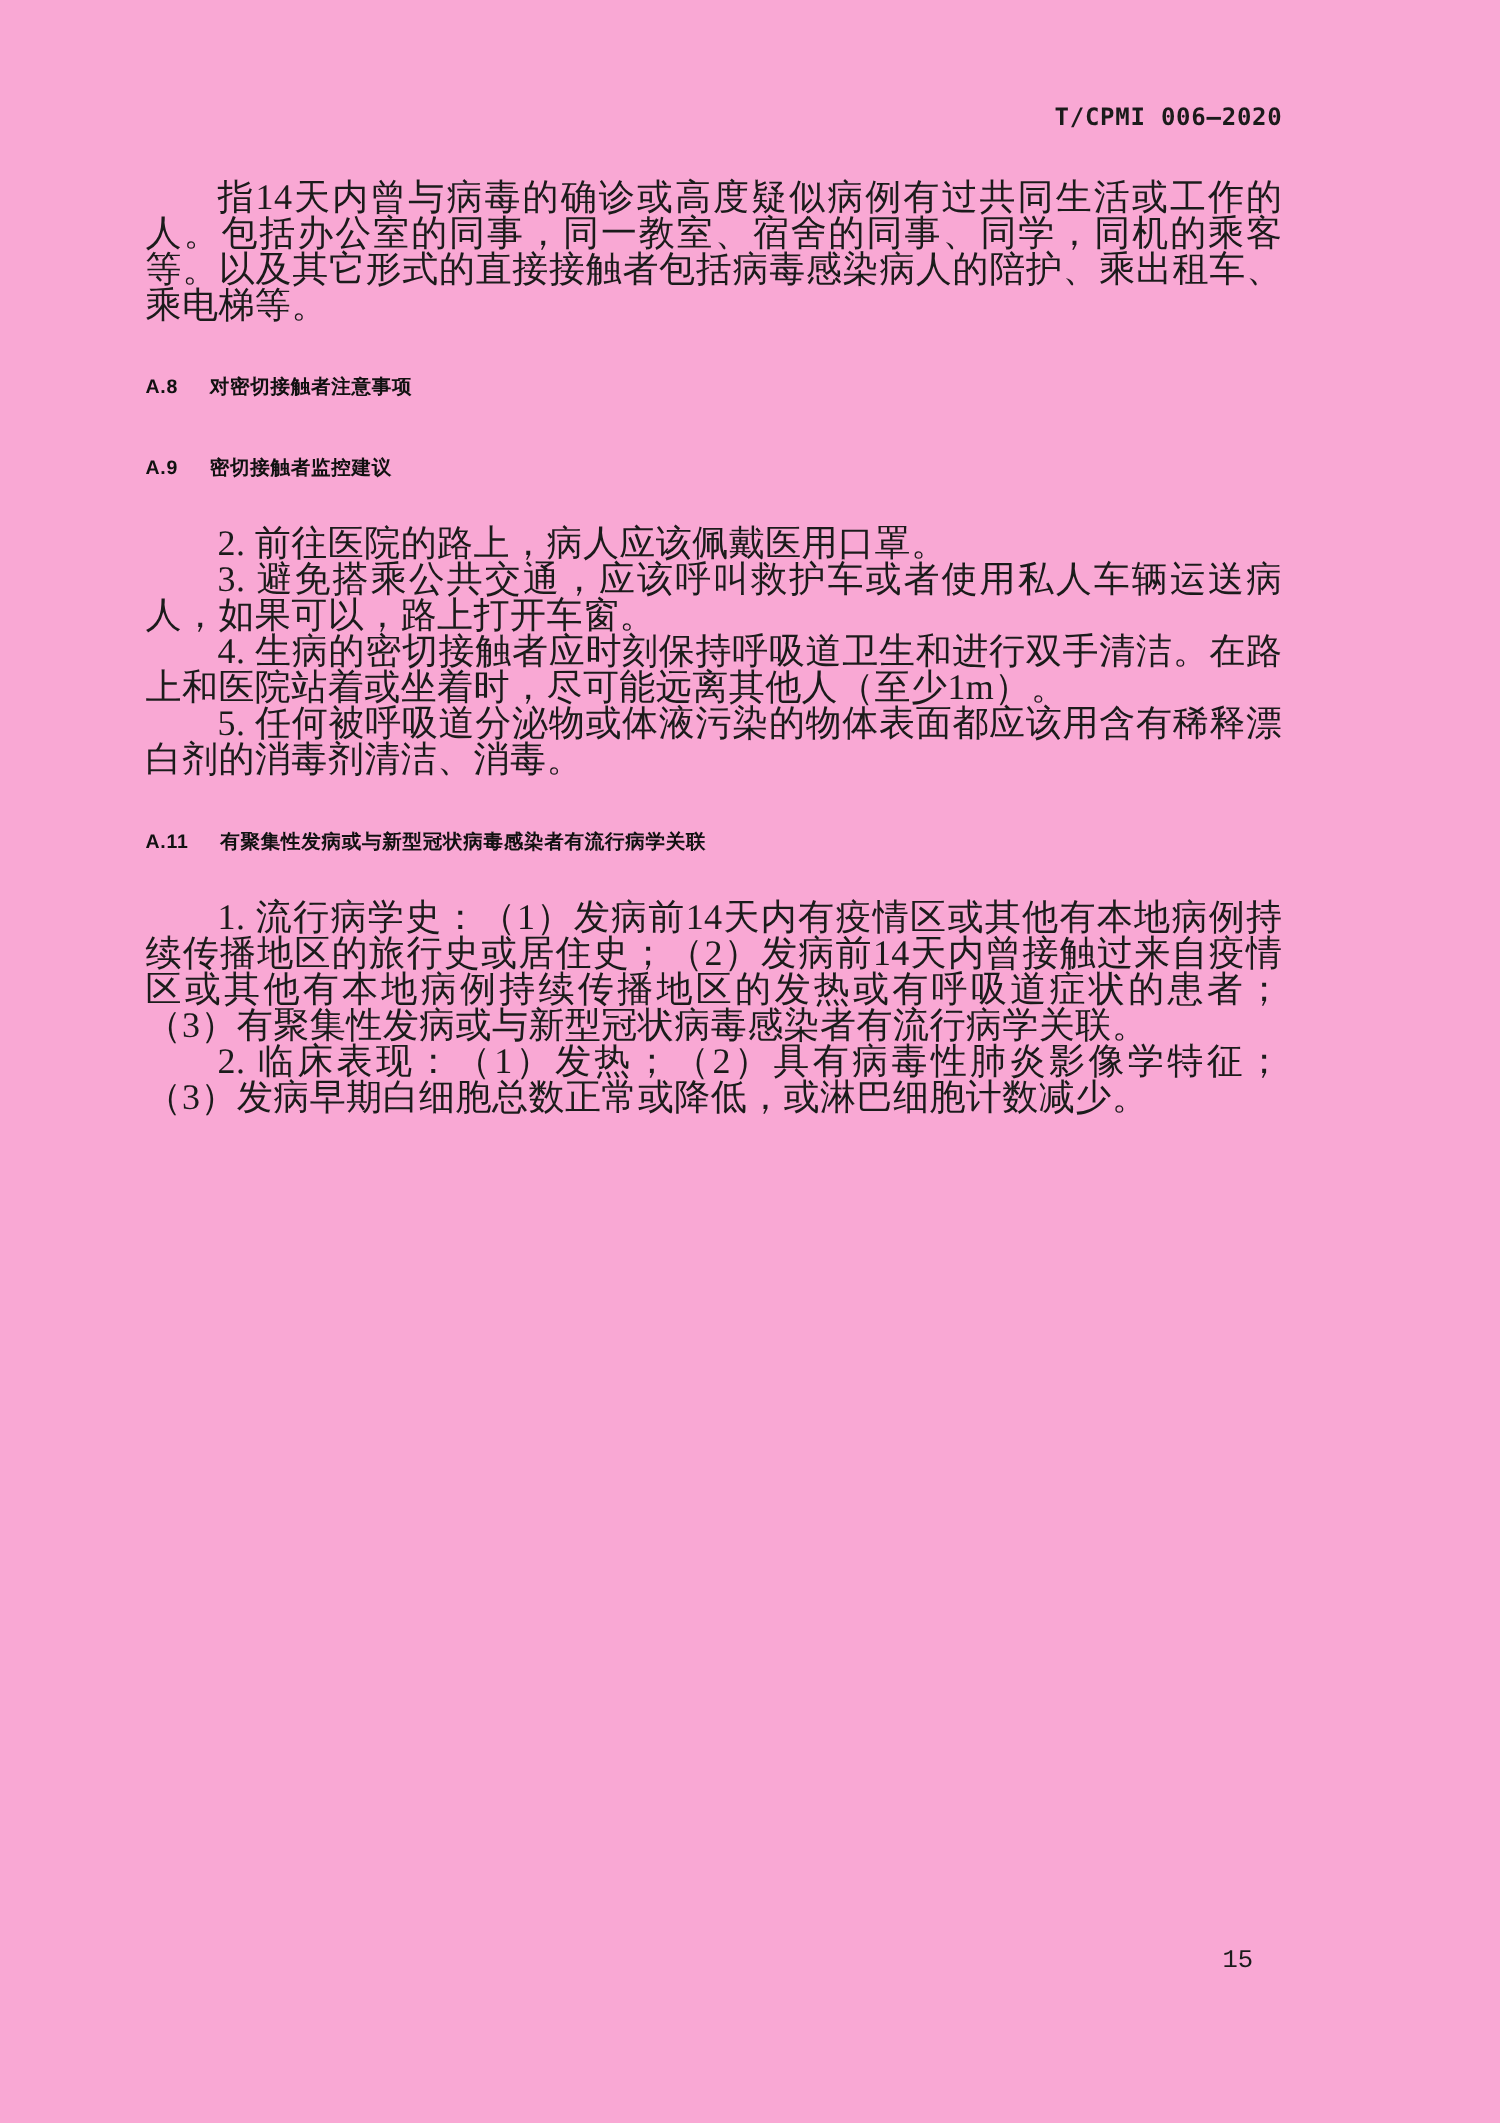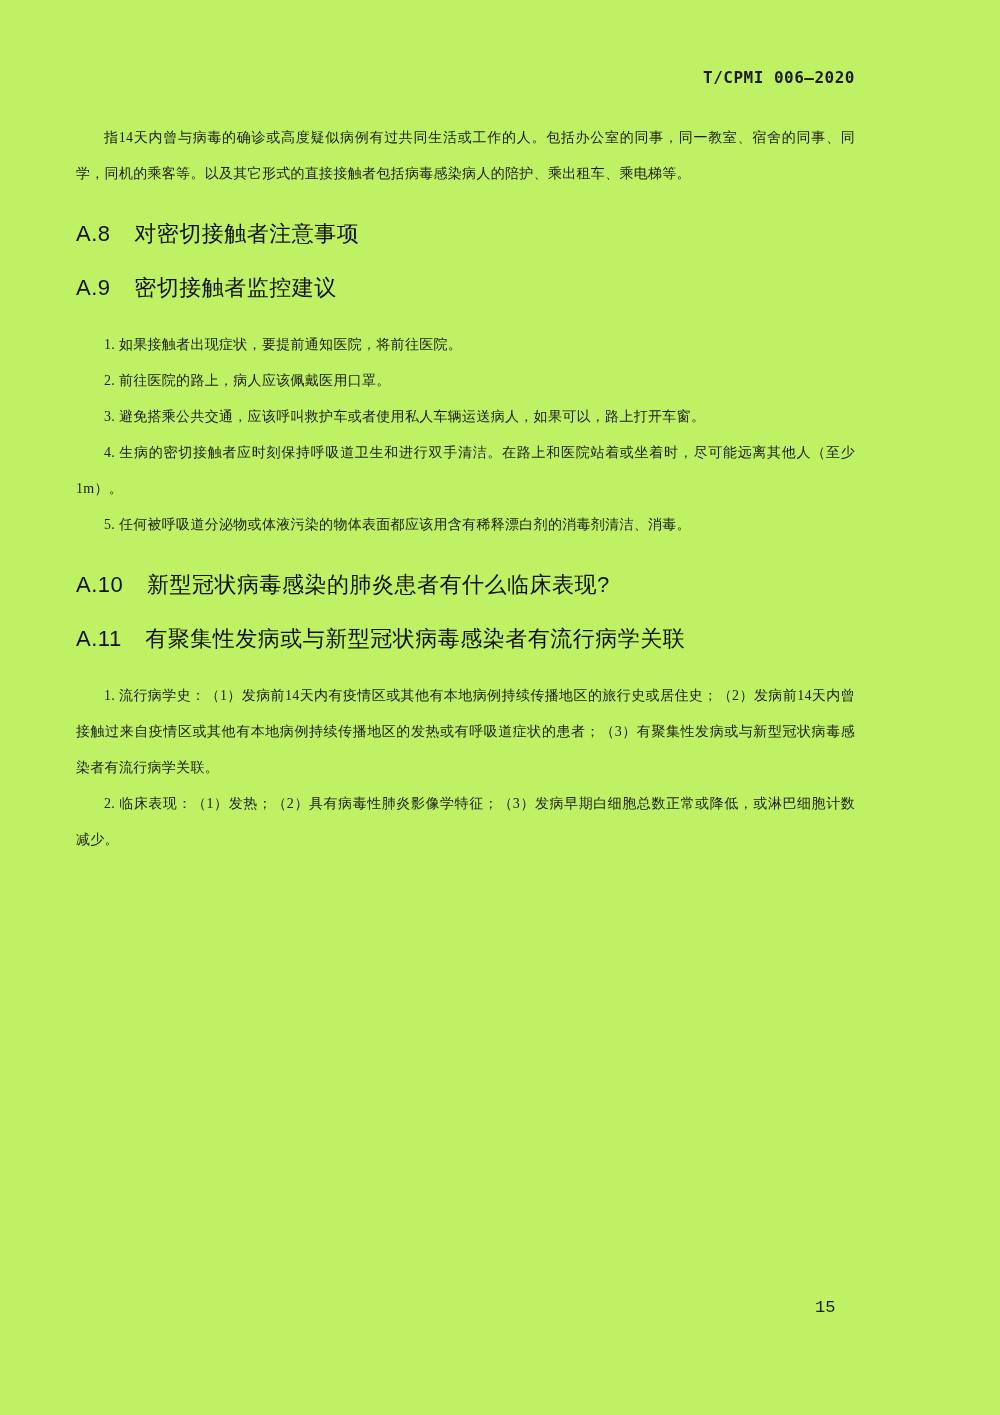--- a/index.html
+++ b/index.html
@@ -4,54 +4,54 @@
 <style>
   html, body {
     margin: 0;
     padding: 0;
     background: #ffffff;
   }
   .page {
     position: relative;
     width: 1000px;
     height: 1415px;
-    background: #bef264;
+    background: #f9a8d4;
     box-sizing: border-box;
-    padding: 68px 145px 0 76px;
+    padding: 68px 145px 0 97px;
     font-family: "Liberation Serif", serif;
     color: #1b1b1b;
     overflow: hidden;
   }
   .doc-header {
     text-align: right;
     margin-bottom: 32px;
     height: 20px;
   }
   .doc-code {
     font-family: "DejaVu Sans Mono", "Liberation Sans", monospace;
     font-size: 16px;
     font-weight: 600;
     letter-spacing: 0.5px;
     color: #1b1b1b;
     white-space: nowrap;
   }
   .body-text {
     margin: 0;
-    font-size: 14px;
-    line-height: 36px;
+    font-size: 24px;
+    line-height: 24px;
     text-align: justify;
     text-indent: 2em;
     letter-spacing: 0.3px;
     color: #1b1b1b;
   }
   .section-heading {
     margin: 30px 0 27px 0;
     font-family: "Liberation Sans", sans-serif;
-    font-weight: 400;
-    font-size: 22px;
+    font-weight: 700;
+    font-size: 13px;
     line-height: 24px;
     color: #111111;
     letter-spacing: 0.5px;
   }
   .heading-number {
     margin-right: 17px;
   }
   .page-number {
     position: absolute;
     left: 815px;
@@ -76,30 +76,25 @@
 
     <h2 class="section-heading">
       <span class="heading-number">A.8</span>
       <span class="heading-title">对密切接触者注意事项</span>
     </h2>
 
     <h2 class="section-heading">
       <span class="heading-number">A.9</span>
       <span class="heading-title">密切接触者监控建议</span>
     </h2>
-    <p class="body-text">1. 如果接触者出现症状，要提前通知医院，将前往医院。</p>
     <p class="body-text">2. 前往医院的路上，病人应该佩戴医用口罩。</p>
     <p class="body-text">3. 避免搭乘公共交通，应该呼叫救护车或者使用私人车辆运送病人，如果可以，路上打开车窗。</p>
     <p class="body-text">4. 生病的密切接触者应时刻保持呼吸道卫生和进行双手清洁。在路上和医院站着或坐着时，尽可能远离其他人（至少1m）。</p>
     <p class="body-text">5. 任何被呼吸道分泌物或体液污染的物体表面都应该用含有稀释漂白剂的消毒剂清洁、消毒。</p>
 
-    <h2 class="section-heading">
-      <span class="heading-number">A.10</span>
-      <span class="heading-title">新型冠状病毒感染的肺炎患者有什么临床表现?</span>
-    </h2>
 
     <h2 class="section-heading">
       <span class="heading-number">A.11</span>
       <span class="heading-title">有聚集性发病或与新型冠状病毒感染者有流行病学关联</span>
     </h2>
     <p class="body-text">1. 流行病学史：（1）发病前14天内有疫情区或其他有本地病例持续传播地区的旅行史或居住史；（2）发病前14天内曾接触过来自疫情区或其他有本地病例持续传播地区的发热或有呼吸道症状的患者；（3）有聚集性发病或与新型冠状病毒感染者有流行病学关联。</p>
     <p class="body-text">2. 临床表现：（1）发热；（2）具有病毒性肺炎影像学特征；（3）发病早期白细胞总数正常或降低，或淋巴细胞计数减少。</p>
 
   </main>
 

